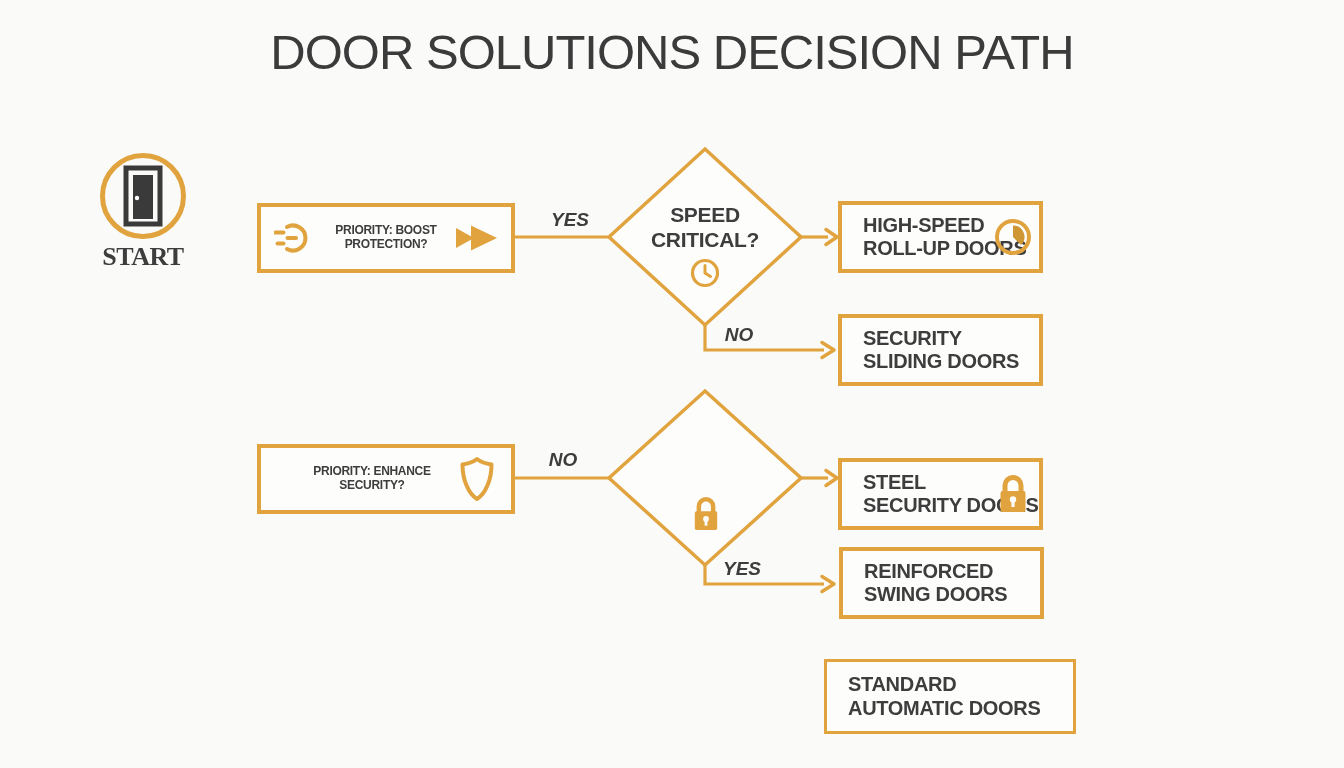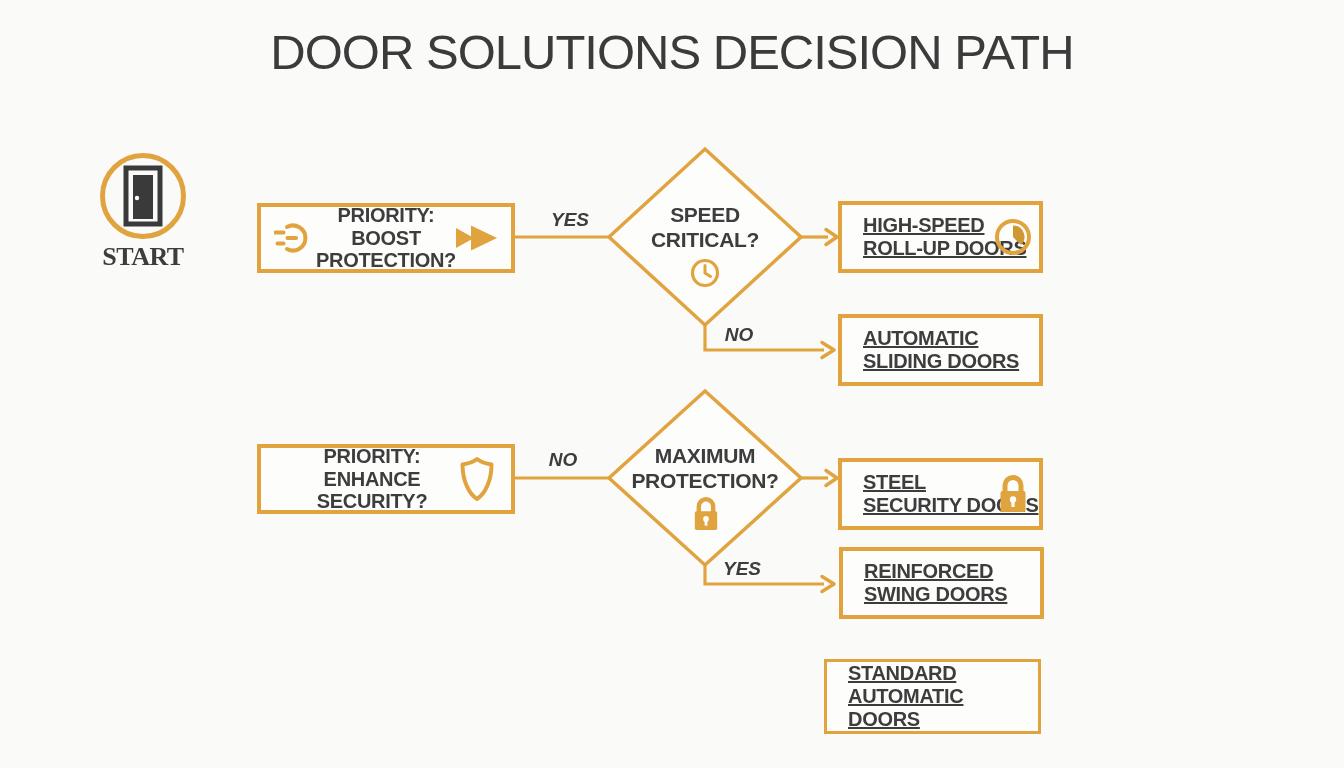--- a/index.html
+++ b/index.html
@@ -23,22 +23,22 @@
   .overlay{position:absolute;left:0;top:0;pointer-events:none;}
   .ln{stroke:var(--accent);stroke-width:3.2;fill:none;}
   .diamond{fill:var(--node-bg);stroke:var(--accent);stroke-width:3.5;}
   .chev{stroke:var(--accent);stroke-width:3.5;fill:none;stroke-linecap:round;stroke-linejoin:round;}
 
   .node{
     position:absolute;background:var(--node-bg);border:4px solid var(--accent);
     display:flex;flex-direction:column;justify-content:center;
   }
   .q-box{width:258px;height:70px;align-items:center;text-align:center;}
-  .q-text{font-size:20px;font-weight:700;line-height:1.14;letter-spacing:-0.3px;width:170px;}
-  .r-box{width:205px;height:72px;padding-left:21px;text-align:left;text-decoration:underline;}
+  .q-text{font-size:12px;font-weight:700;line-height:1.14;letter-spacing:-0.3px;width:170px;}
+  .r-box{width:205px;height:72px;padding-left:21px;text-align:left;}
   .r-text{font-size:20px;font-weight:700;line-height:1.16;letter-spacing:-0.3px;}
   .node .icon{position:absolute;top:50%;transform:translateY(-50%);display:block;}
 
   .d-label{
     position:absolute;text-align:center;font-size:21px;font-weight:700;
     line-height:1.18;letter-spacing:-0.3px;
   }
   .edge-label{
     position:absolute;width:52px;text-align:center;font-size:19px;font-weight:700;font-style:italic;
   }
@@ -121,24 +121,20 @@
 
   <div class="d-label" style="left:625px;top:203px;width:160px;">
     <div>SPEED</div>
     <div>CRITICAL?</div>
   </div>
   <svg class="free-icon" style="left:689px;top:257px;" width="32" height="32" viewBox="0 0 32 32">
     <circle class="stroke-a" cx="16" cy="16" r="12.5" fill="none" stroke-width="3.2"></circle>
     <path class="stroke-a" d="M16 16 V8.5 M16 16 L21.5 19.5" fill="none" stroke-width="3" stroke-linecap="round"></path>
   </svg>
 
-  <div class="d-label" style="left:615px;top:444px;width:180px;">
-    <div>MAXIMUM</div>
-    <div>PROTECTION?</div>
-  </div>
   <svg class="free-icon" style="left:689px;top:494px;" width="34" height="40" viewBox="0 0 38 44">
     <path class="stroke-a" d="M11 20 V13.5 a8 8 0 0 1 16 0 V20" fill="none" stroke-width="5"></path>
     <rect class="fill-a" x="6.5" y="19" width="25" height="21" rx="2"></rect>
     <circle cx="19" cy="27.5" r="3.2" fill="#FDFDFC"></circle>
     <rect x="17.4" y="28" width="3.2" height="7" fill="#FDFDFC"></rect>
   </svg>
 
   <div class="edge-label" style="left:544px;top:209px;">YES</div>
   <div class="edge-label" style="left:713px;top:324px;">NO</div>
   <div class="edge-label" style="left:537px;top:449px;">NO</div>
@@ -150,21 +146,21 @@
       <div>ROLL-UP DOORS</div>
     </div>
     <svg class="icon" style="right:6px;" width="40" height="40" viewBox="0 0 40 40">
       <circle class="stroke-a" cx="20" cy="20" r="16" fill="none" stroke-width="4"></circle>
       <path d="M20 20 L20 8.5 A11.5 11.5 0 0 1 28.1 28.1 Z" fill="#CE9733"></path>
     </svg>
   </div>
 
   <div class="node r-box" style="left:838px;top:314px;">
     <div class="r-text">
-      <div>AUTOMATIC</div>
+      <div>SECURITY</div>
       <div>SLIDING DOORS</div>
     </div>
   </div>
 
   <div class="node r-box" style="left:838px;top:458px;">
     <div class="r-text">
       <div>STEEL</div>
       <div>SECURITY DOORS</div>
     </div>
     <svg class="icon" style="right:7px;" width="38" height="44" viewBox="0 0 38 44">
@@ -175,20 +171,20 @@
     </svg>
   </div>
 
   <div class="node r-box" style="left:839px;top:547px;">
     <div class="r-text">
       <div>REINFORCED</div>
       <div>SWING DOORS</div>
     </div>
   </div>
 
-  <div class="node r-box" style="left:824px;top:659px;width:217px;height:75px;border-width:3px;">
+  <div class="node r-box" style="left:824px;top:659px;width:252px;height:75px;border-width:3px;">
     <div class="r-text">
       <div>STANDARD</div>
       <div>AUTOMATIC DOORS</div>
     </div>
   </div>
 
 </div>
 
 </body></html>

